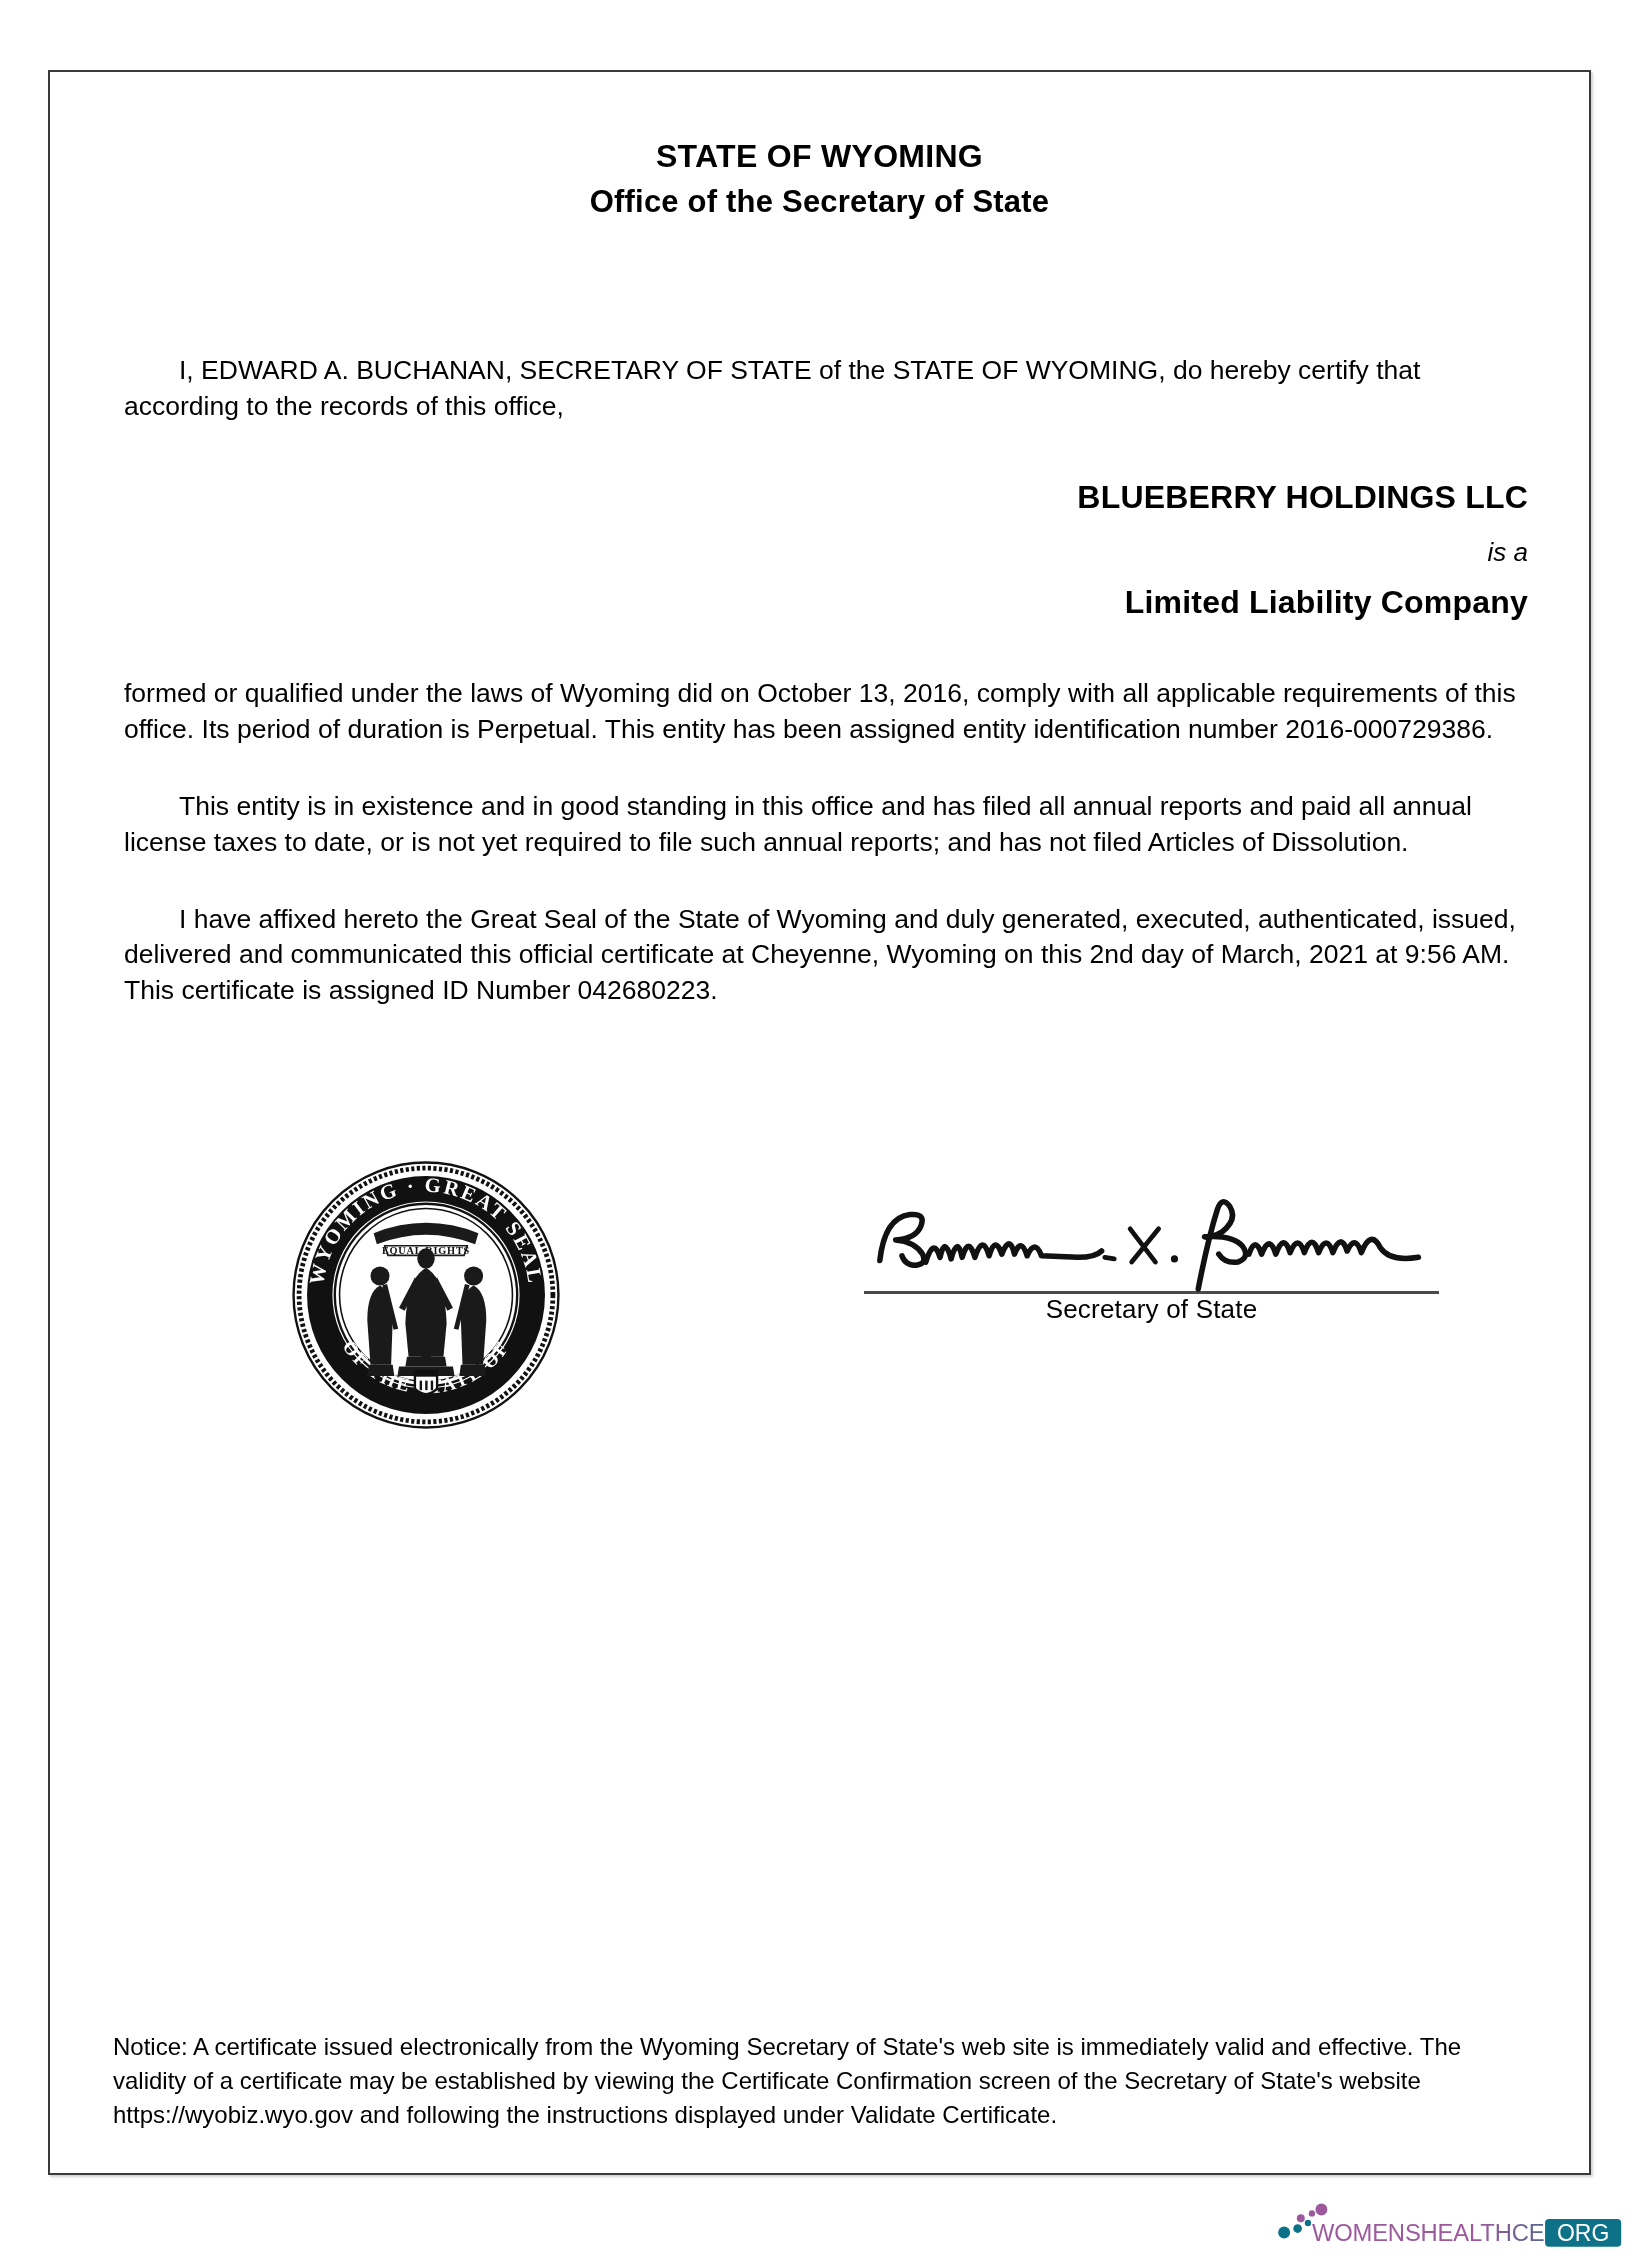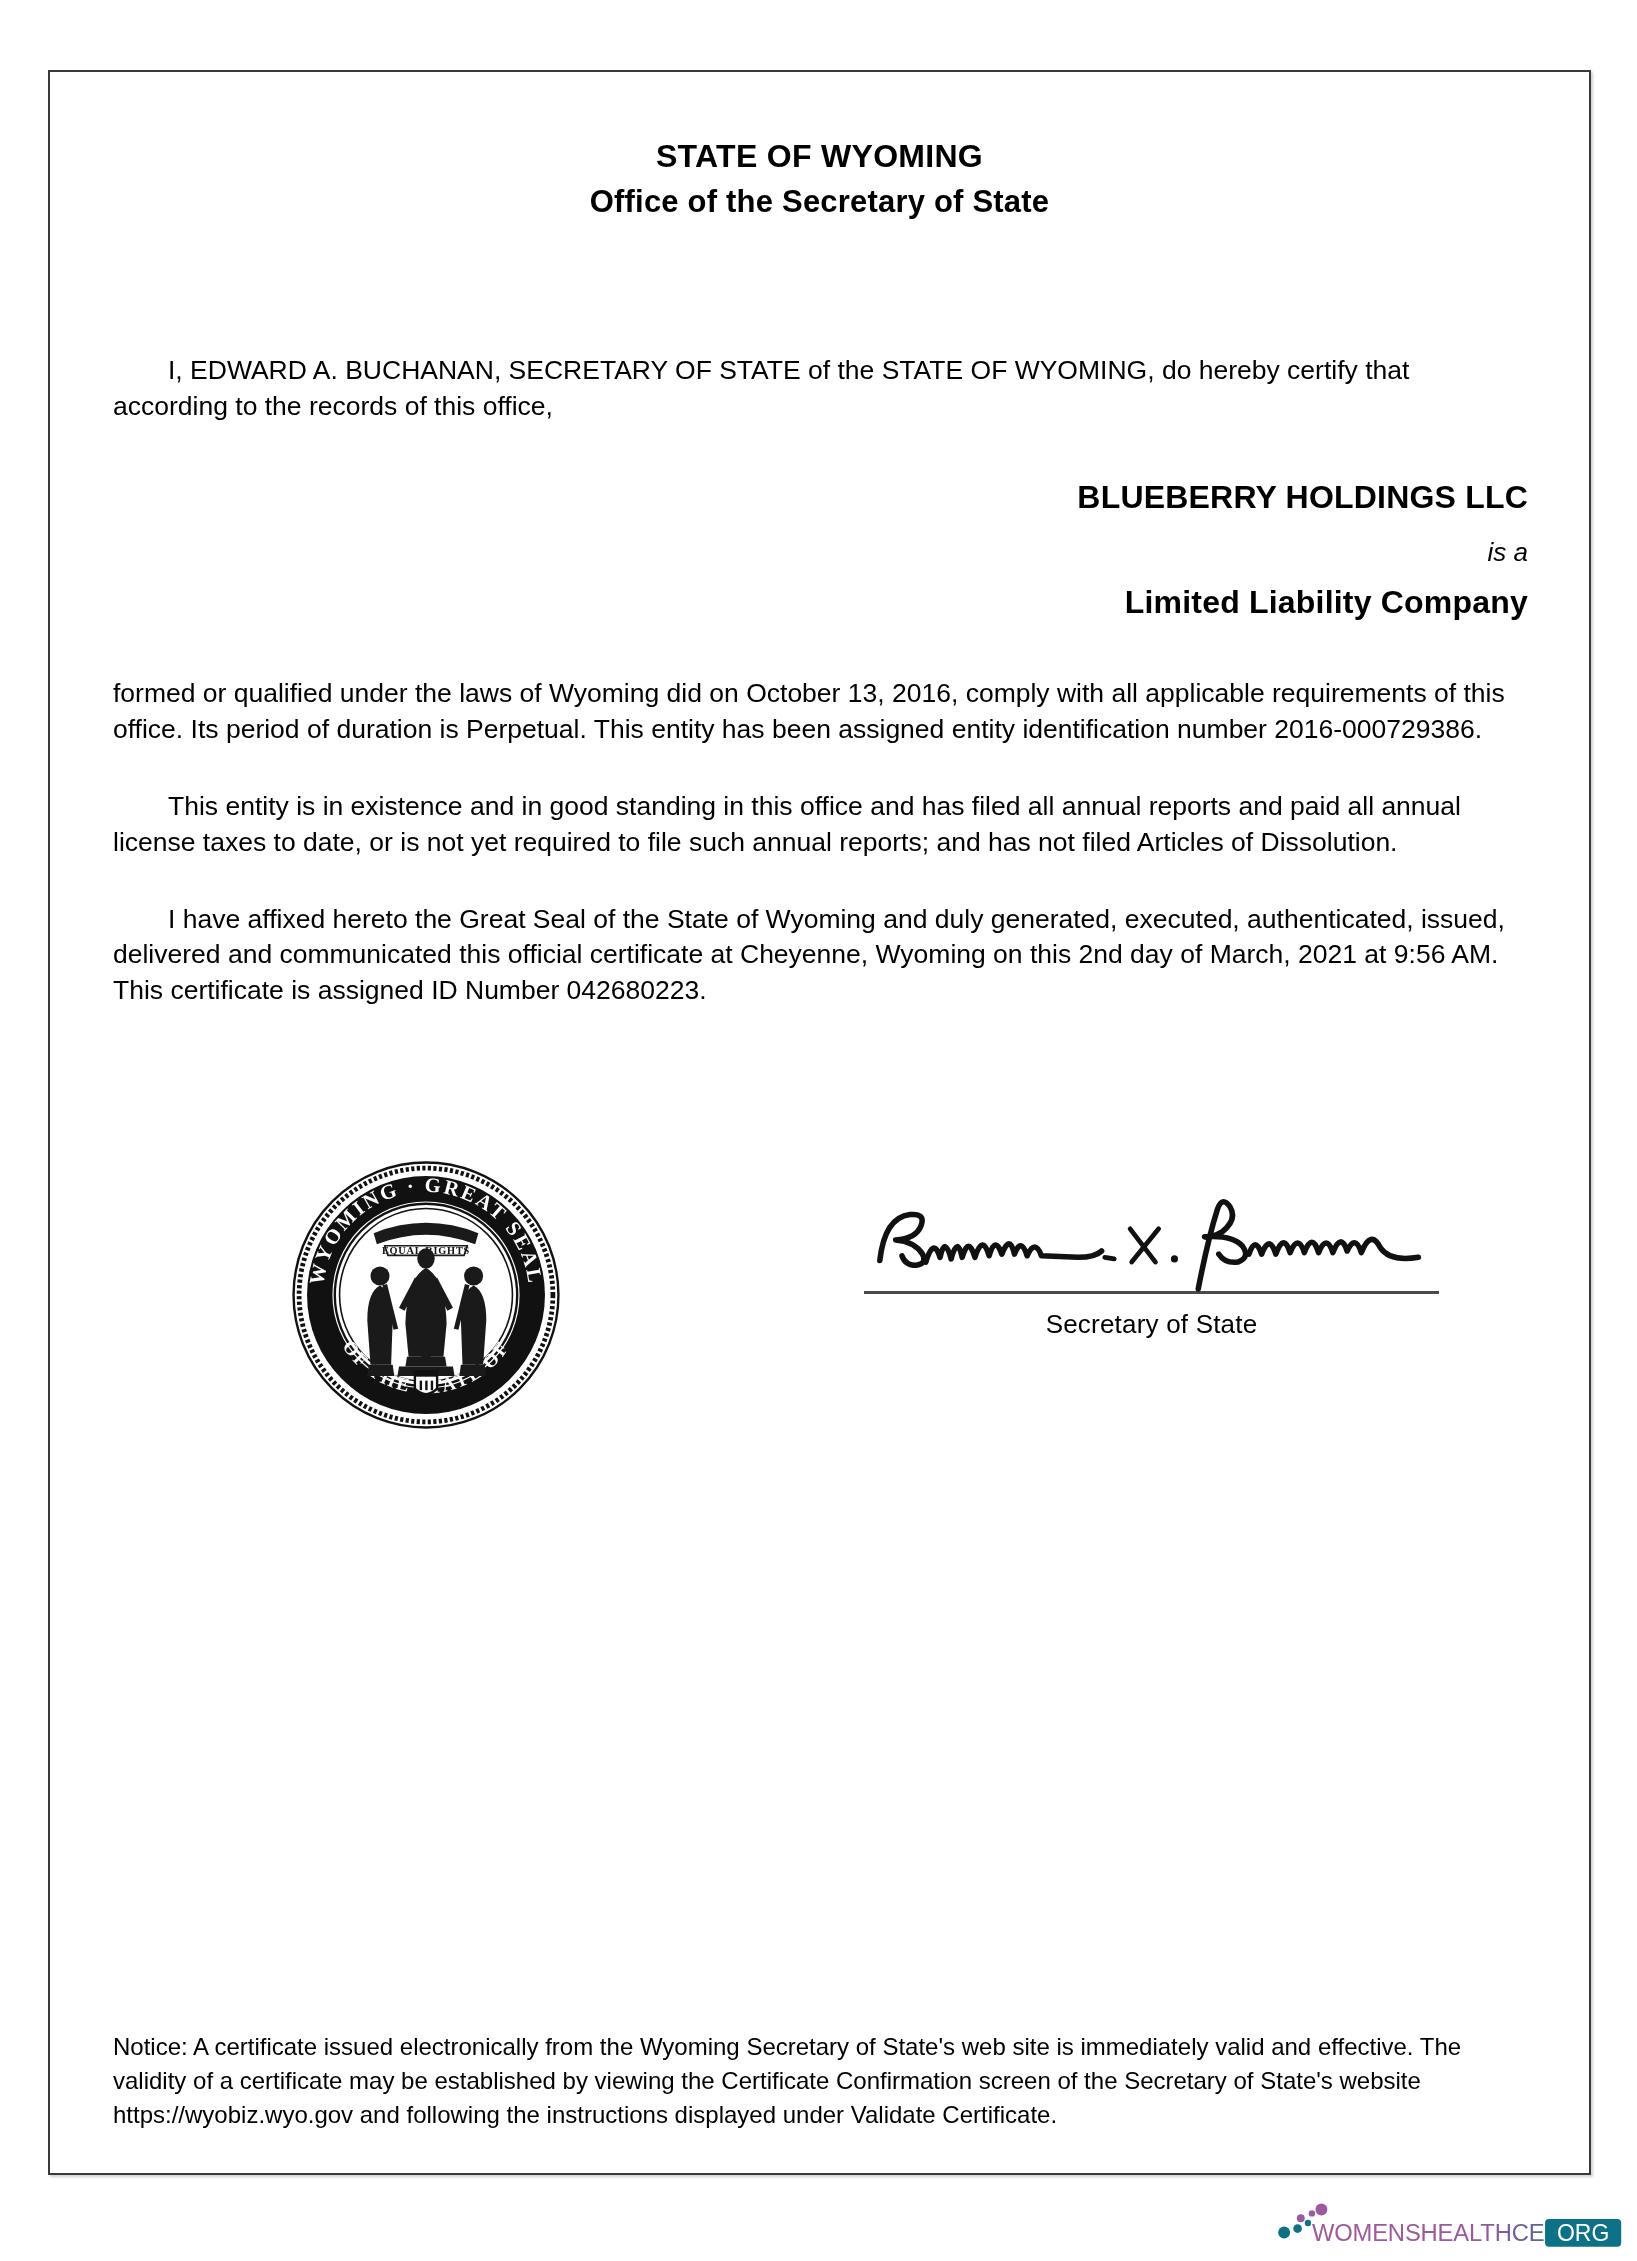--- a/index.html
+++ b/index.html
@@ -60,21 +60,21 @@
   
   .body-text {
     position: absolute;
     left: 63px;
     top: 281px;
     width: 1415px;
     font-size: 26.5px;
     line-height: 1.355;
   }
   .para {
-    margin: 0 0 0 0;
+    margin: 0 0 0 11px;
     text-align: left;
   }
   .para.indent { text-indent: 55px; }
   .gap-md { height: 41px; }
   .gap-lg { height: 52px; }
 
   
   .entity-block {
     text-align: right;
     width: 100%;
@@ -130,21 +130,21 @@
   }
   .sig-rule {
     width: 575px;
     height: 3.2px;
     background: #4a4a4a;
     margin-top: -3.2px;
   }
   .sig-title {
     text-align: center;
     font-size: 26px;
-    margin-top: 15px;
+    margin-top: 0;
     letter-spacing: 0.2px;
   }
 
   
   .notice {
     position: absolute;
     left: 63px;
     bottom: 41px;
     width: 1418px;
     font-size: 24px;

